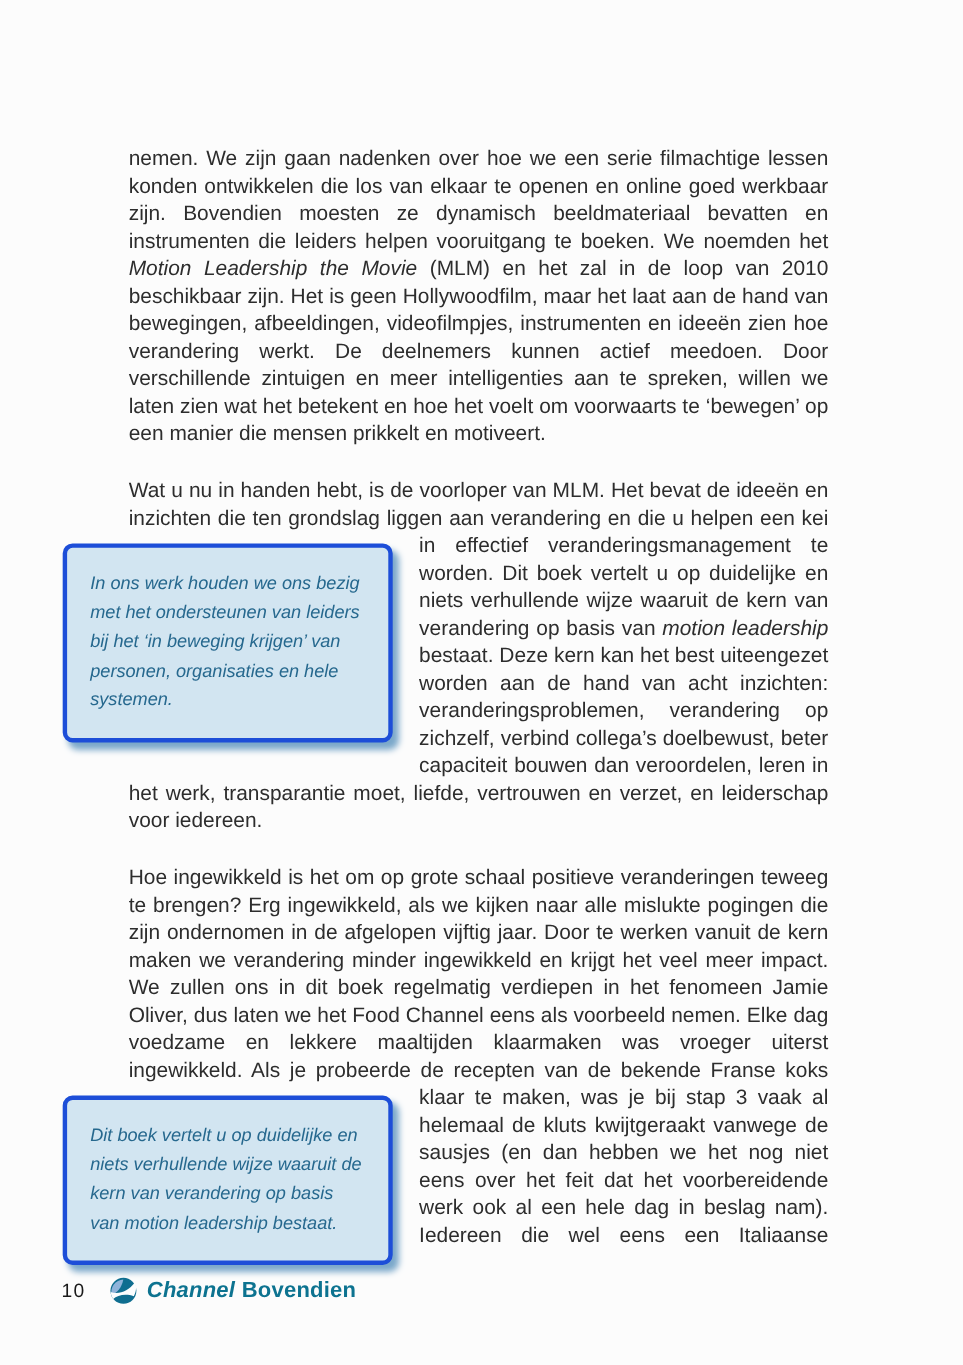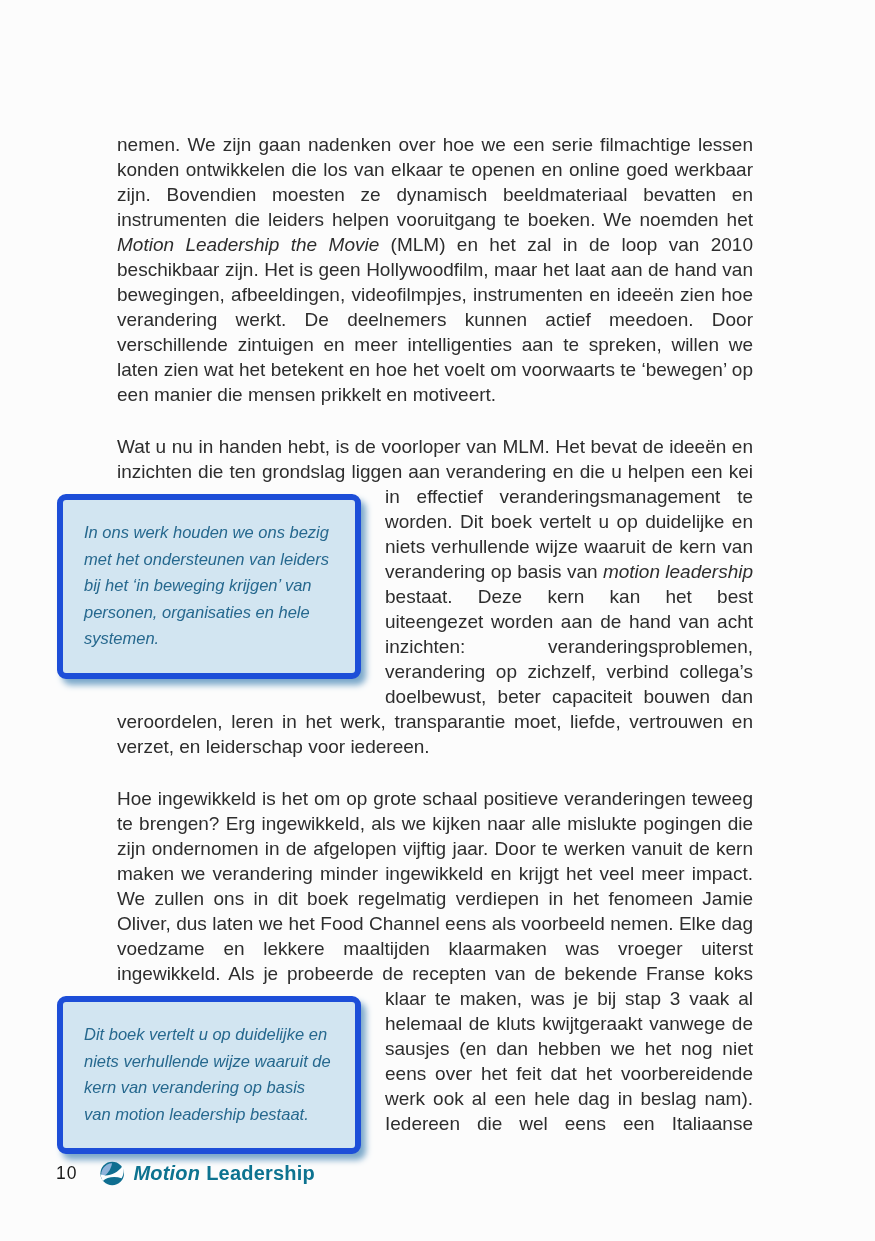--- a/index.html
+++ b/index.html
@@ -25,21 +25,21 @@
   .para { margin: 0 12px 27px 0; }
   .para em { font-style: italic; }
   .para-3 { text-align-last: justify; }
   .callout {
     display: block;
     float: left;
     width: 249px;
     margin: 10px 24px 14px -60px;
     padding: 19px 22px 21px 21px;
     background: #d2e5f1;
-    border: 6px solid #1d4ed8;
+    border: 4px solid #1d4ed8;
     border-radius: 9px;
     box-shadow: 5px 6px 6px #7ba8ca;
     color: #26688e;
     font-style: italic;
     font-size: 16.5px;
     line-height: 26.5px;
     text-align: left;
     text-align-last: left;
   }
   .footer {
@@ -85,16 +85,16 @@
 
   <footer class="footer">
     <span class="pagenum">10</span>
     <span class="logo">
       <svg width="27" height="25" viewBox="0 0 27 25" aria-hidden="true">
         <circle cx="13.2" cy="12.5" r="11.8" fill="#0f6e90"></circle>
         <path d="M2.6 16.2 C 7.6 14.4 11.6 9.6 13.1 2.2 A 11.2 11.2 0 0 0 2.6 16.2 Z" fill="#8fb3da"></path>
         <path d="M1.6 13.6 C 9.2 16.1 17.8 12.6 23.6 4.9 C 25.4 8.3 25.0 13.3 22.6 17.3 C 15.4 14.6 7.6 16.3 3.9 19.9 C 2.6 18.1 1.8 15.9 1.6 13.6 Z" fill="#fbfdfe"></path>
       </svg>
     </span>
-    <span class="brand"><em>Motion</em><b>Leadership</b></span>
+    <span class="brand"><em>Channel</em><b>Bovendien</b></span>
   </footer>
 
 </div>
 
 </body></html>

